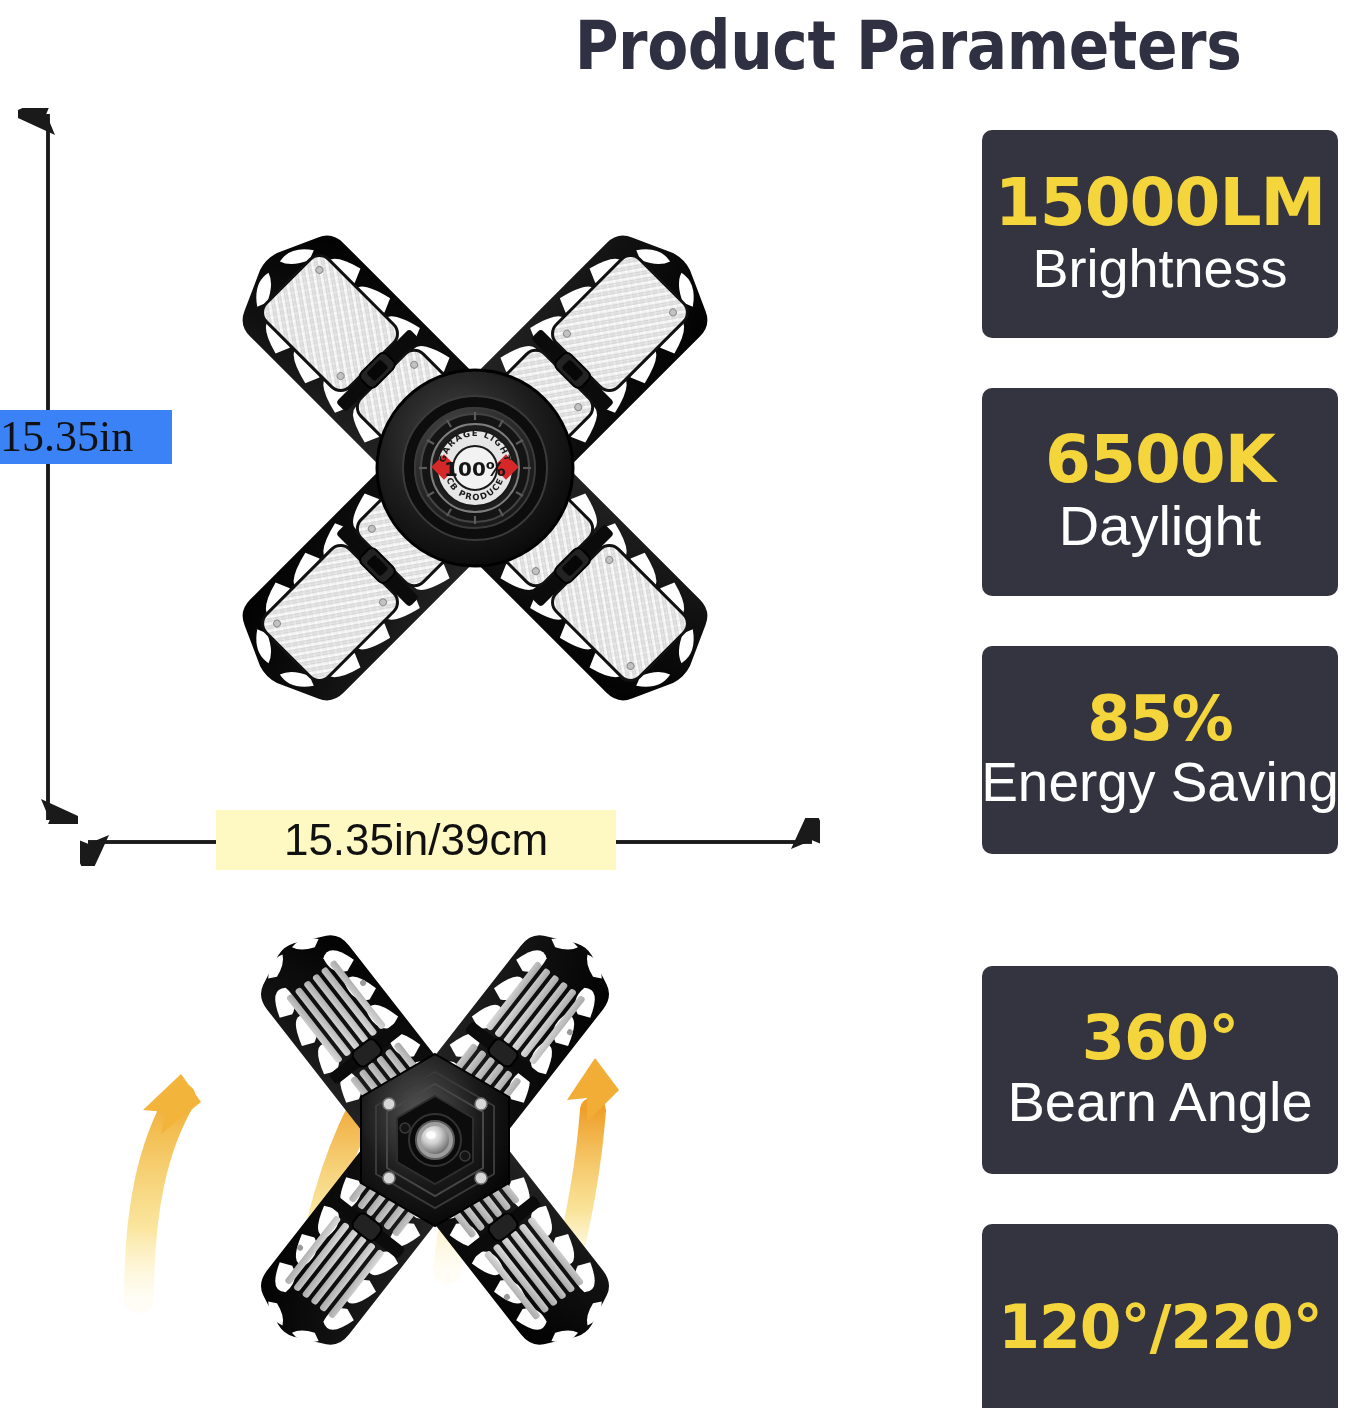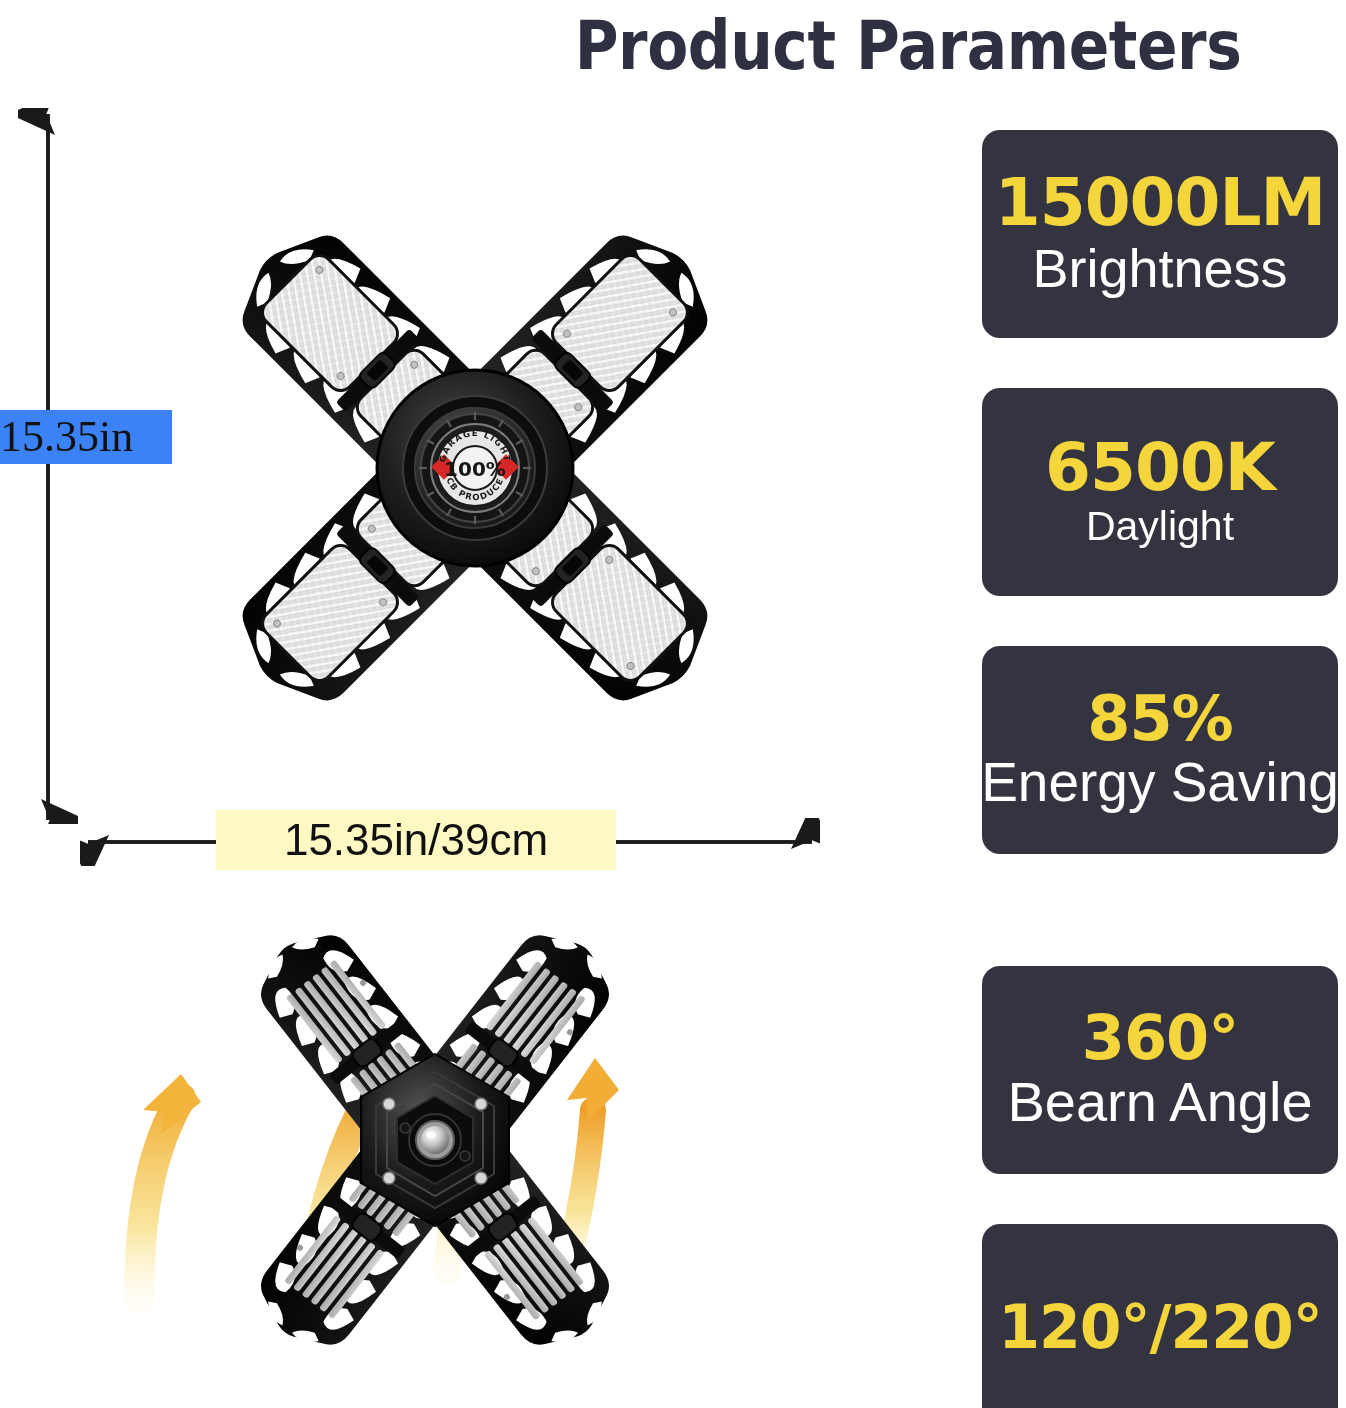--- a/index.html
+++ b/index.html
@@ -114,21 +114,21 @@
     left: 982px;
     top: 130px;
     width: 358px;
     height: 1250px;
   }
   .param-card {
     position: absolute;
     left: 0;
     width: 356px;
     background: #33343f;
-    border-radius: 18px;
+    border-radius: 10px;
     box-sizing: border-box;
     display: flex;
     flex-direction: column;
     align-items: center;
     justify-content: center;
     padding: 8px 10px;
     overflow: hidden;
   }
   .param-value {
     color: #f4d53c;
@@ -154,21 +154,21 @@
   
   #card-0 { top: 0px;    height: 208px; }
   #card-1 { top: 258px;  height: 208px; }
   #card-2 { top: 516px;  height: 208px; }
   #card-3 { top: 836px;  height: 208px; }
   #card-4 { top: 1094px; height: 208px; }
 
   #card-0 .param-value { font-size: 66px; }
   #card-0 .param-label { font-size: 54px; }
   #card-1 .param-value { font-size: 66px; }
-  #card-1 .param-label { font-size: 41px; }
+  #card-1 .param-label { font-size: 56px; }
   #card-2 .param-value { font-size: 62px; }
   #card-2 .param-label { font-size: 55px; }
   #card-3 .param-value { font-size: 62px; text-align: center; }
   #card-3 .param-label { font-size: 56px; }
   #card-4 .param-value { font-size: 60px; }
   #card-4 .param-label { font-size: 55px; }
 </style>
 </head>
 <body>
 

